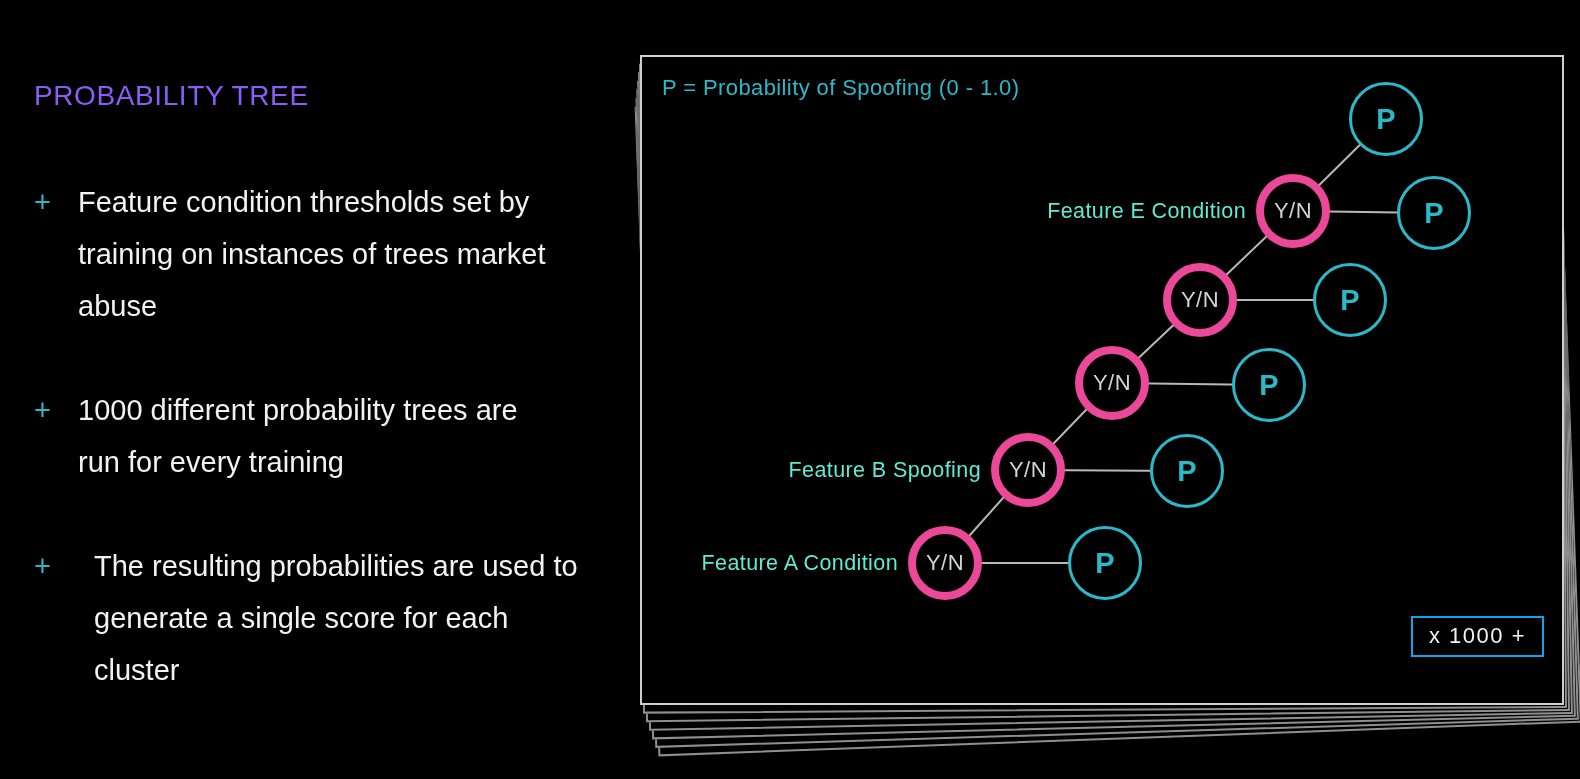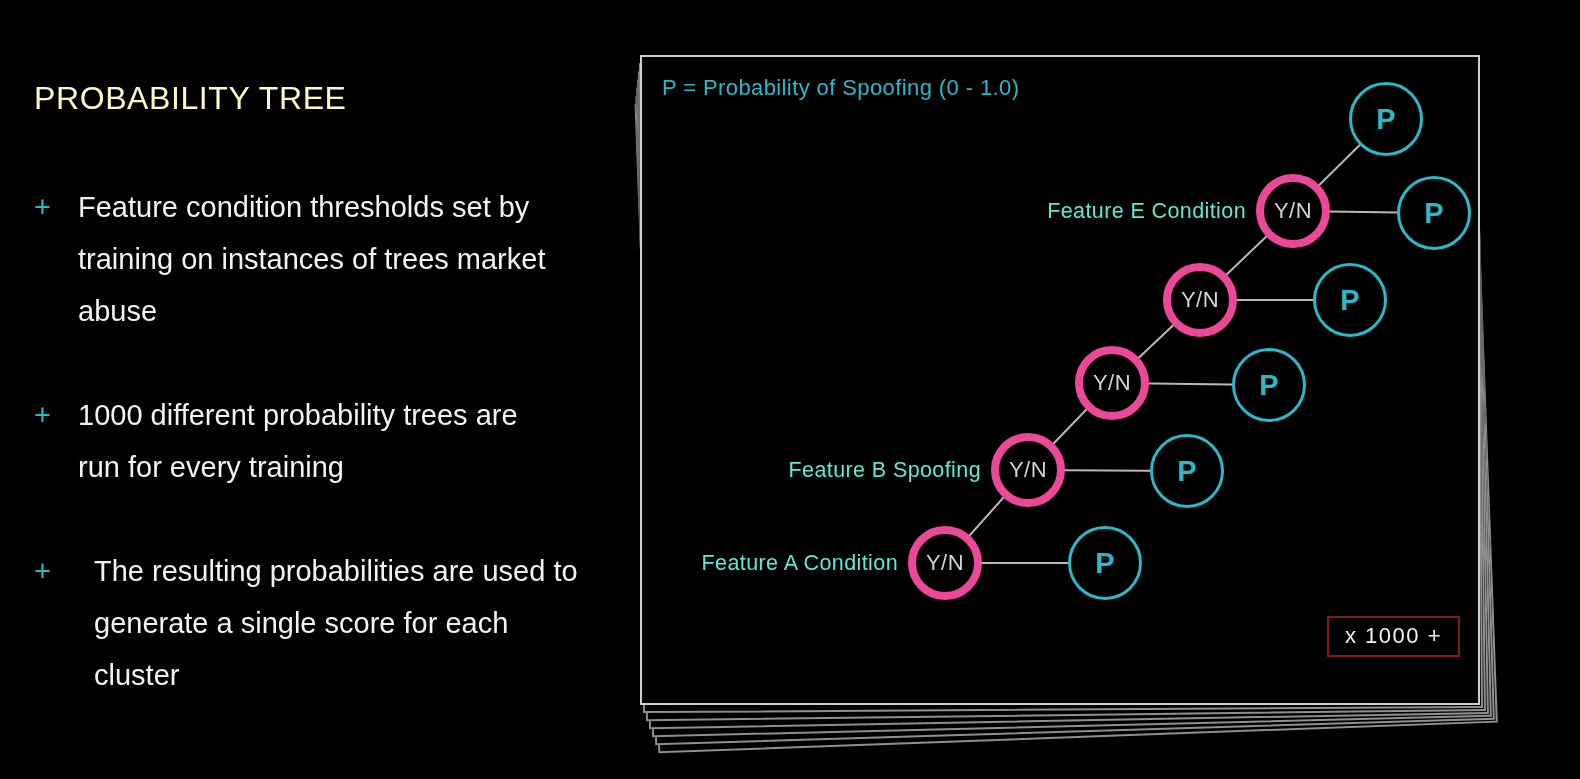--- a/index.html
+++ b/index.html
@@ -4,33 +4,33 @@
 <style>
   html,body{margin:0;padding:0;background:#000;}
   .stage{
     position:relative;width:1580px;height:779px;background:#000;overflow:hidden;
     font-family:"Liberation Sans", sans-serif;
   }
 
   
   .left-col{position:absolute;left:34px;top:80px;width:590px;color:#f5f5f5;}
   .page-title{
-    font-size:32px;font-weight:500;letter-spacing:.6px;color:#fef9c3;
+    font-size:28px;font-weight:500;letter-spacing:.6px;color:#8b5cf6;
   }
   .bullet-list{margin-top:64px;}
   .bullet{display:flex;align-items:flex-start;margin-bottom:52px;
     font-size:29px;line-height:52px;color:#f2f2f2;font-weight:400;}
   .bullet .marker{color:#2bb9c9;width:44px;flex:none;}
   .bullet .btext{display:block;}
   .bullet:nth-child(1) .btext{max-width:505px;}
   .bullet:nth-child(2) .btext{max-width:450px;}
   .bullet:nth-child(3) .btext{max-width:500px;margin-left:16px;}
 
   
-  .panel-wrap{position:absolute;left:640px;top:55px;width:840px;height:650px;}
+  .panel-wrap{position:absolute;left:640px;top:55px;width:924px;height:650px;}
   .stack-layer{
     position:absolute;inset:0;background:#000;border:2px solid #8f8f8f;
     box-sizing:border-box;
   }
   .stack-layer.s1{transform:translate(-1px,3px)  rotate(-0.35deg);transform-origin:top right;}
   .stack-layer.s2{transform:translate(-2px,6px)  rotate(-0.70deg);transform-origin:top right;}
   .stack-layer.s3{transform:translate(-3px,9px)  rotate(-1.05deg);transform-origin:top right;}
   .stack-layer.s4{transform:translate(-4px,12px) rotate(-1.40deg);transform-origin:top right;}
   .stack-layer.s5{transform:translate(-5px,15px) rotate(-1.75deg);transform-origin:top right;}
   .stack-layer.s6{transform:translate(-6px,18px) rotate(-2.10deg);transform-origin:top right;}
@@ -55,21 +55,21 @@
   .node.yn{border:8px solid #ec4899;color:#d4d4d4;font-size:22px;letter-spacing:.5px;}
   .node.p{border:3px solid #2bb9c9;color:#2bb9c9;font-size:29px;font-weight:bold;}
 
   .row-label{
     position:absolute;width:300px;text-align:right;transform:translateY(-50%);
     color:#5eead4;font-size:21.5px;letter-spacing:.4px;
   }
 
   .mult-badge{
     position:absolute;right:18px;bottom:46px;
-    border:2px solid #7f1d1d;color:#f2f2f2;
+    border:2px solid #0ea5e9;color:#f2f2f2;
     font-size:22px;letter-spacing:1.5px;padding:5px 16px 6px 16px;
   }
 </style>
 </head>
 <body>
 
 <div class="stage">
 
   <div class="left-col">
     <div class="page-title">PROBABILITY TREE</div>

